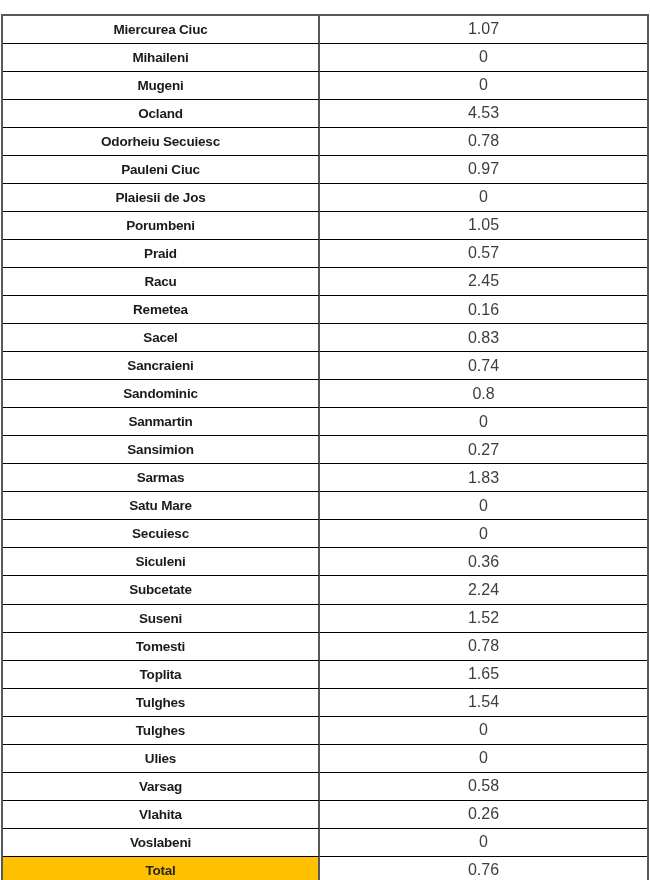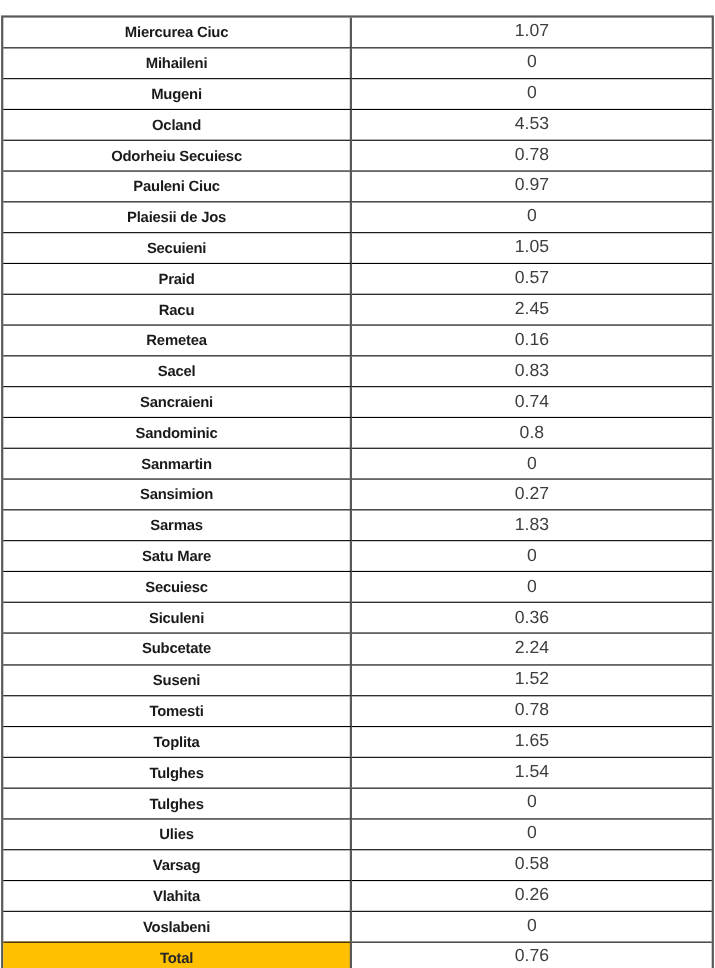--- a/index.html
+++ b/index.html
@@ -87,21 +87,21 @@
         </tr>
         <tr>
           <td class="loc">Pauleni Ciuc</td>
           <td class="val">0.97</td>
         </tr>
         <tr>
           <td class="loc">Plaiesii de Jos</td>
           <td class="val">0</td>
         </tr>
         <tr>
-          <td class="loc">Secuieni</td>
+          <td class="loc">Porumbeni</td>
           <td class="val">1.05</td>
         </tr>
         <tr>
           <td class="loc">Praid</td>
           <td class="val">0.57</td>
         </tr>
         <tr>
           <td class="loc">Racu</td>
           <td class="val">2.45</td>
         </tr>

